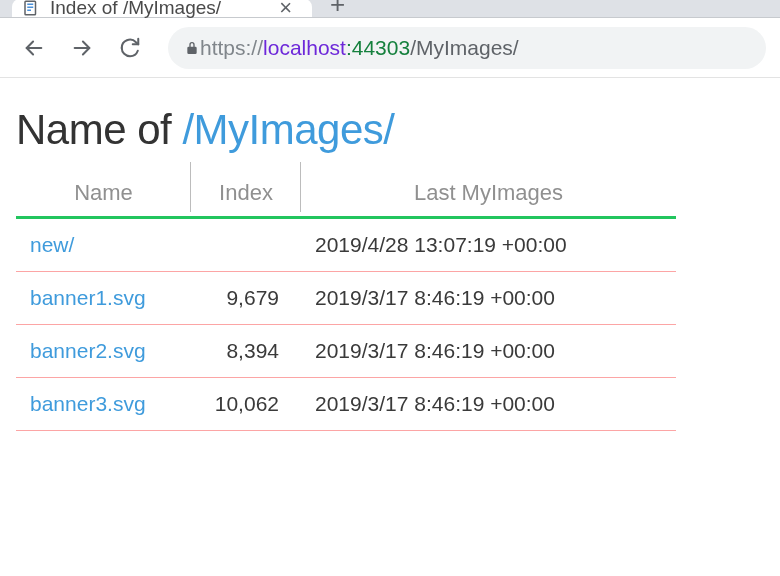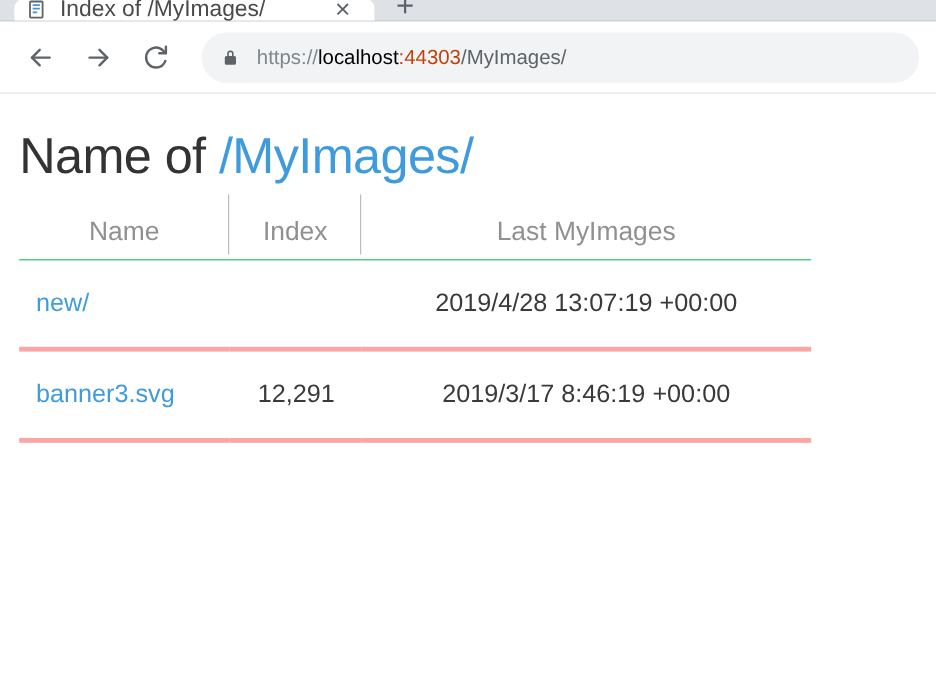--- a/index.html
+++ b/index.html
@@ -80,34 +80,33 @@
     }
     .nav-btn svg { width: 22px; height: 22px; }
     .address-bar {
       flex: 1;
       height: 42px;
       background: #f1f3f4;
       border-radius: 21px;
       display: flex;
       align-items: center;
       padding: 0 16px;
-      font-size: 17px;
+      font-size: 21px;
       color: #202124;
-      gap: 14px;
       margin-left: 10px;
     }
     .lock-icon {
       color: #5f6368;
       display: flex;
       align-items: center;
     }
     .url { display: flex; align-items: baseline; }
     .url-scheme { color: #80868b; }
-    .url-host { color: #000000; }
-    .url-port { color: #c2410c; }
+    .url-host { color: #6d28d9; }
+    .url-port { color: #15803d; }
     .url-path { color: #5f6368; }
     .content {
       padding: 28px 16px 0 16px;
     }
     .heading {
       font-size: 42px;
       font-weight: 300;
       color: #333;
       margin-bottom: 16px;
       letter-spacing: -0.5px;
@@ -116,44 +115,44 @@
     table {
       border-collapse: collapse;
       width: 660px;
       font-size: 21px;
     }
     thead th {
       text-align: center;
       font-weight: 400;
       color: #909090;
       padding: 10px 14px;
-      border-bottom: 1px solid #22c55e;
+      border-bottom: 3px solid #22c55e;
       position: relative;
       font-size: 22px;
     }
     thead th:nth-child(1) { width: 175px; }
     thead th:nth-child(2) { width: 110px; }
     thead th:nth-child(3) { width: 375px; }
     thead th:not(:last-child)::after {
       content: "";
       position: absolute;
       right: 0;
       top: -8px;
       bottom: 4px;
       width: 1px;
       background: #bcbcbc;
     }
     tbody td {
-      padding: 24px 14px;
-      border-bottom: 4px solid #fca5a5;
+      padding: 14px 14px;
+      border-bottom: 1px solid #fca5a5;
       color: #3a3a3a;
     }
     tbody td:nth-child(1) { text-align: left; }
     tbody td:nth-child(2) { text-align: right; padding-right: 22px; }
-    tbody td:nth-child(3) { text-align: center; }
+    tbody td:nth-child(3) { text-align: left; }
     .file-link { color: #3f9bdc; text-decoration: none; cursor: pointer; }
   </style>
 </head>
 <body>
 
 <div class="tab-bar">
   <div class="tab">
     <span class="tab-favicon">
       <svg viewBox="0 0 24 24" fill="none" stroke="#5f6368" stroke-width="2">
         <rect x="4" y="3" width="14" height="18" rx="1" fill="#fff"></rect>
@@ -214,19 +213,29 @@
         <th>Last MyImages</th>
       </tr>
     </thead>
     <tbody id="listing-body">
     <tr>
           <td><a class="file-link">new/</a></td>
           <td></td>
           <td>2019/4/28 13:07:19 +00:00</td>
         </tr>
         <tr>
+          <td><a class="file-link">banner1.svg</a></td>
+          <td>9,679</td>
+          <td>2019/3/17 8:46:19 +00:00</td>
+        </tr>
+        <tr>
+          <td><a class="file-link">banner2.svg</a></td>
+          <td>8,394</td>
+          <td>2019/3/17 8:46:19 +00:00</td>
+        </tr>
+        <tr>
           <td><a class="file-link">banner3.svg</a></td>
-          <td>12,291</td>
+          <td>10,062</td>
           <td>2019/3/17 8:46:19 +00:00</td>
         </tr>
       </tbody>
   </table>
 </div>
 
 </body></html>

